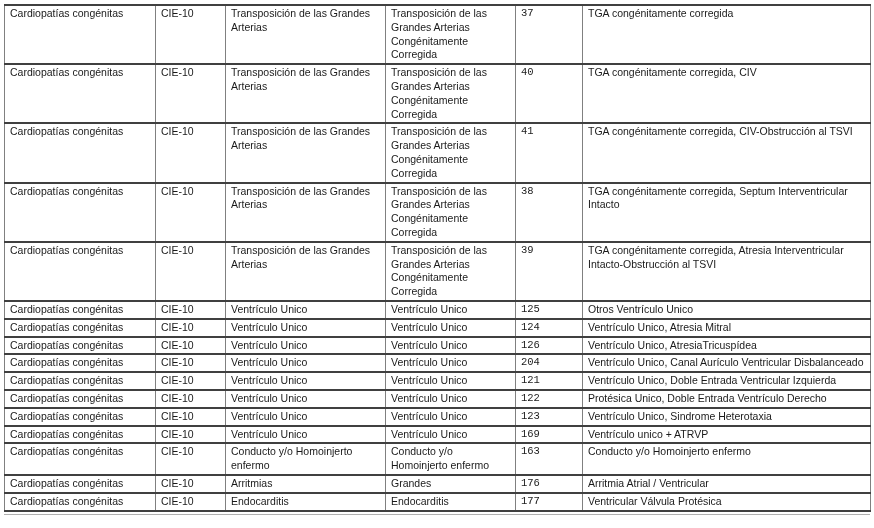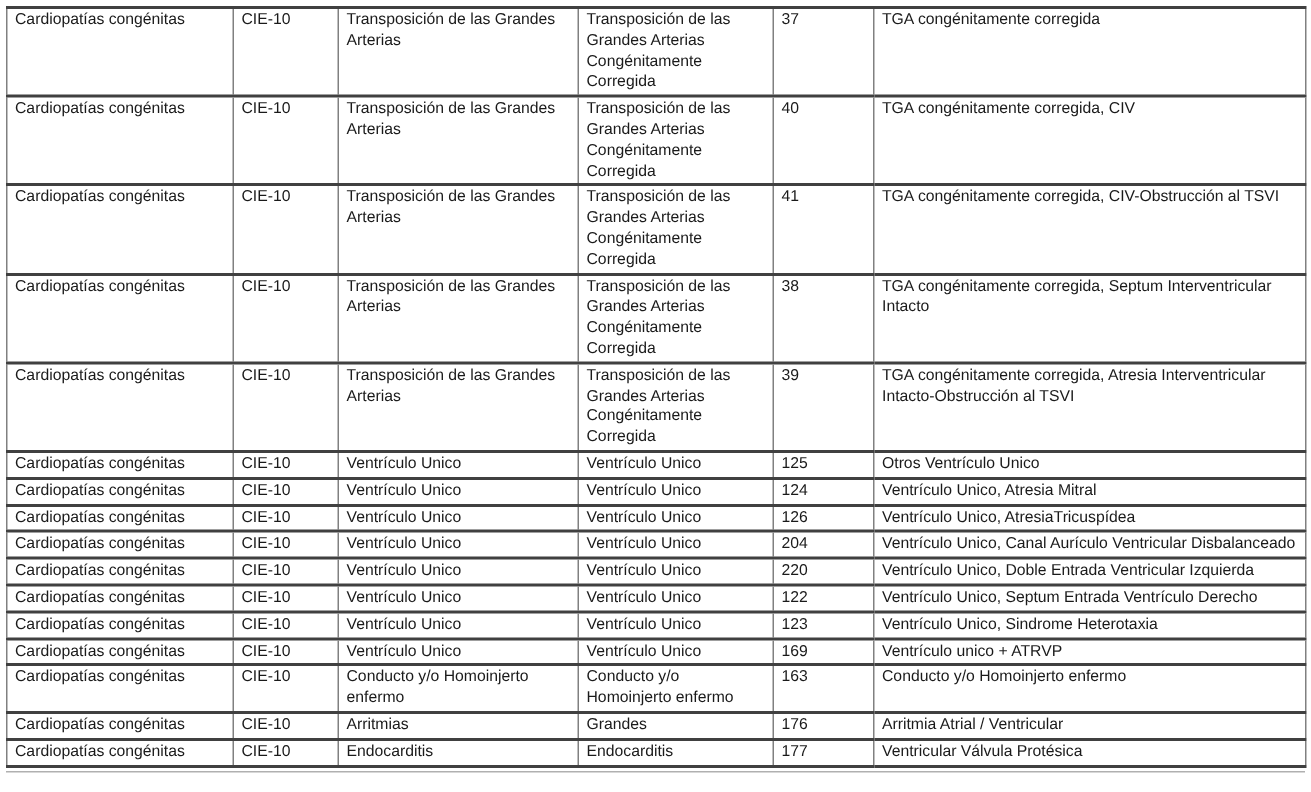--- a/index.html
+++ b/index.html
@@ -42,21 +42,21 @@
     color: var(--text);
     word-wrap: break-word;
   }
   table.diag-table td:last-child { border-right: none; margin-top: 21px; }
   col.c-category { width: 151px; }
   col.c-system   { width: 70px; }
   col.c-group    { width: 160px; }
   col.c-detail   { width: 130px; }
   col.c-code     { width: 67px; }
   col.c-desc     { width: 288px; }
-  td.cell-code { padding-left: 7px; }
+  td.cell-code { padding-left: 7px; font-family: Liberation Mono, monospace; }
   .partial-line {
     width: 866px;
     height: 0;
     border-top: 1px solid #b0b0b0;
     margin-top: 2px;
   }
 </style>
 </head>
 <body>
 
@@ -150,31 +150,31 @@
     <td class="cell-detail">Ventrículo Unico</td>
     <td class="cell-code">204</td>
     <td class="cell-desc">Ventrículo Unico, Canal Aurículo Ventricular Disbalanceado</td>
   </tr>
 
   <tr>
     <td class="cell-category">Cardiopatías congénitas</td>
     <td class="cell-system">CIE-10</td>
     <td class="cell-group">Ventrículo Unico</td>
     <td class="cell-detail">Ventrículo Unico</td>
-    <td class="cell-code">220</td>
+    <td class="cell-code">121</td>
     <td class="cell-desc">Ventrículo Unico, Doble Entrada Ventricular Izquierda</td>
   </tr>
 
   <tr>
     <td class="cell-category">Cardiopatías congénitas</td>
     <td class="cell-system">CIE-10</td>
     <td class="cell-group">Ventrículo Unico</td>
     <td class="cell-detail">Ventrículo Unico</td>
     <td class="cell-code">122</td>
-    <td class="cell-desc">Ventrículo Unico, Septum Entrada Ventrículo Derecho</td>
+    <td class="cell-desc">Protésica Unico, Doble Entrada Ventrículo Derecho</td>
   </tr>
 
   <tr>
     <td class="cell-category">Cardiopatías congénitas</td>
     <td class="cell-system">CIE-10</td>
     <td class="cell-group">Ventrículo Unico</td>
     <td class="cell-detail">Ventrículo Unico</td>
     <td class="cell-code">123</td>
     <td class="cell-desc">Ventrículo Unico, Sindrome Heterotaxia</td>
   </tr>

